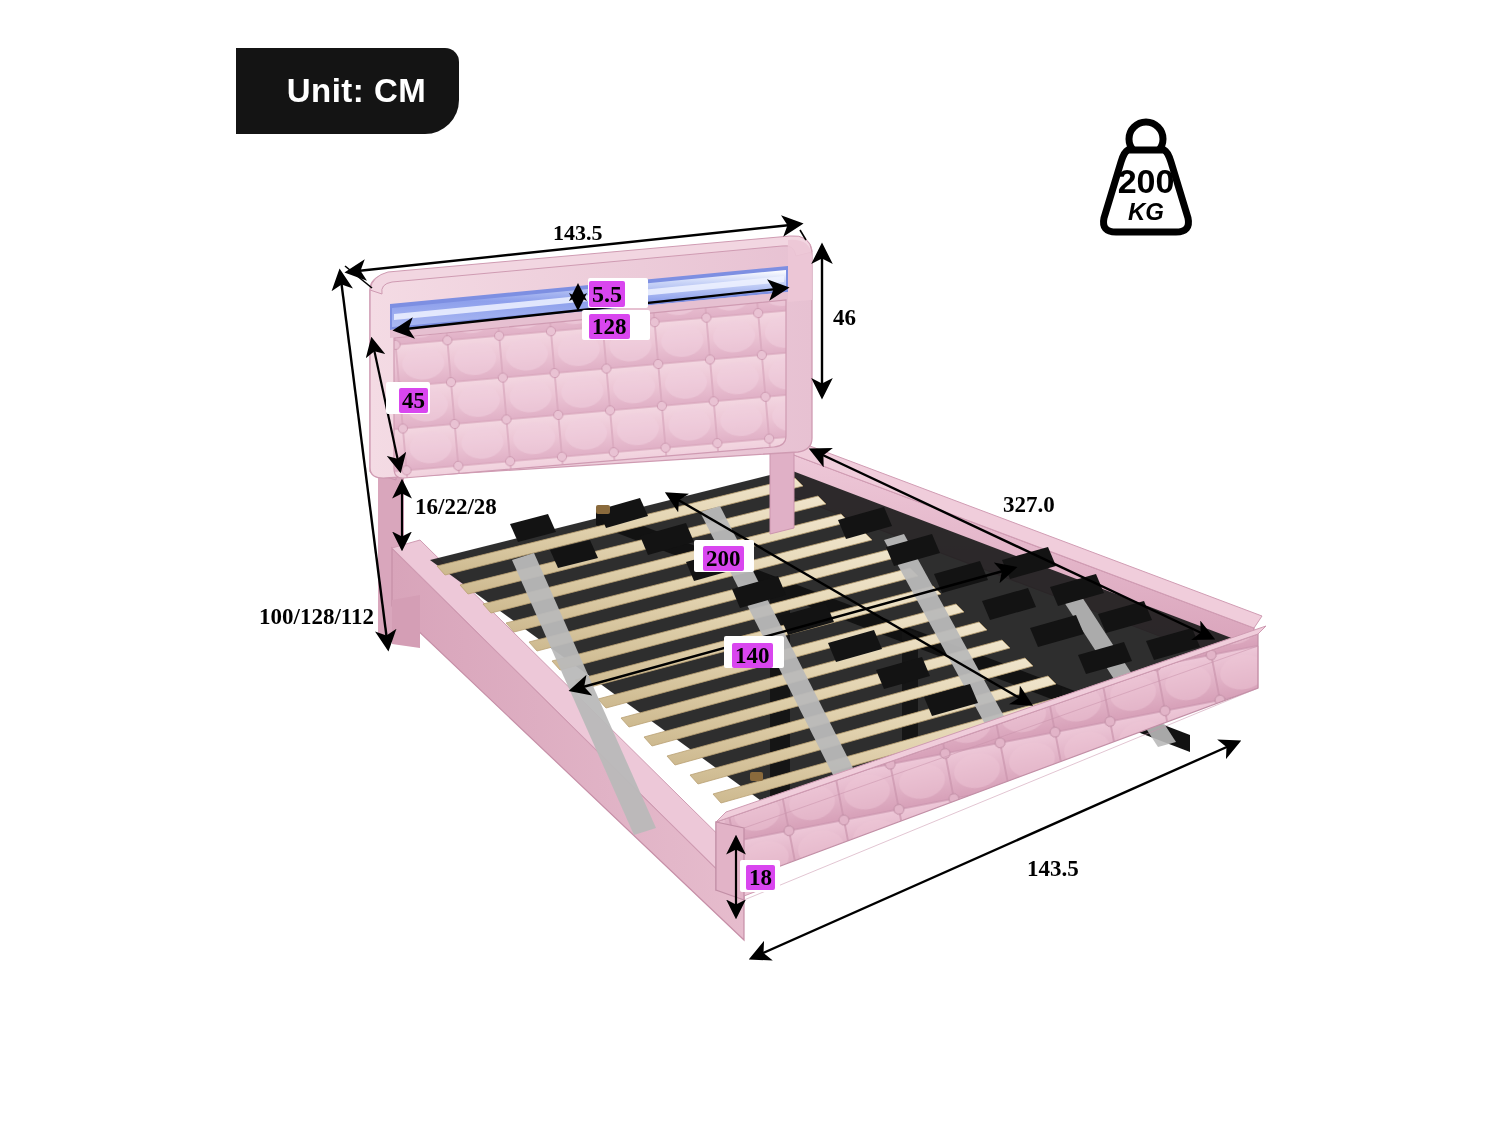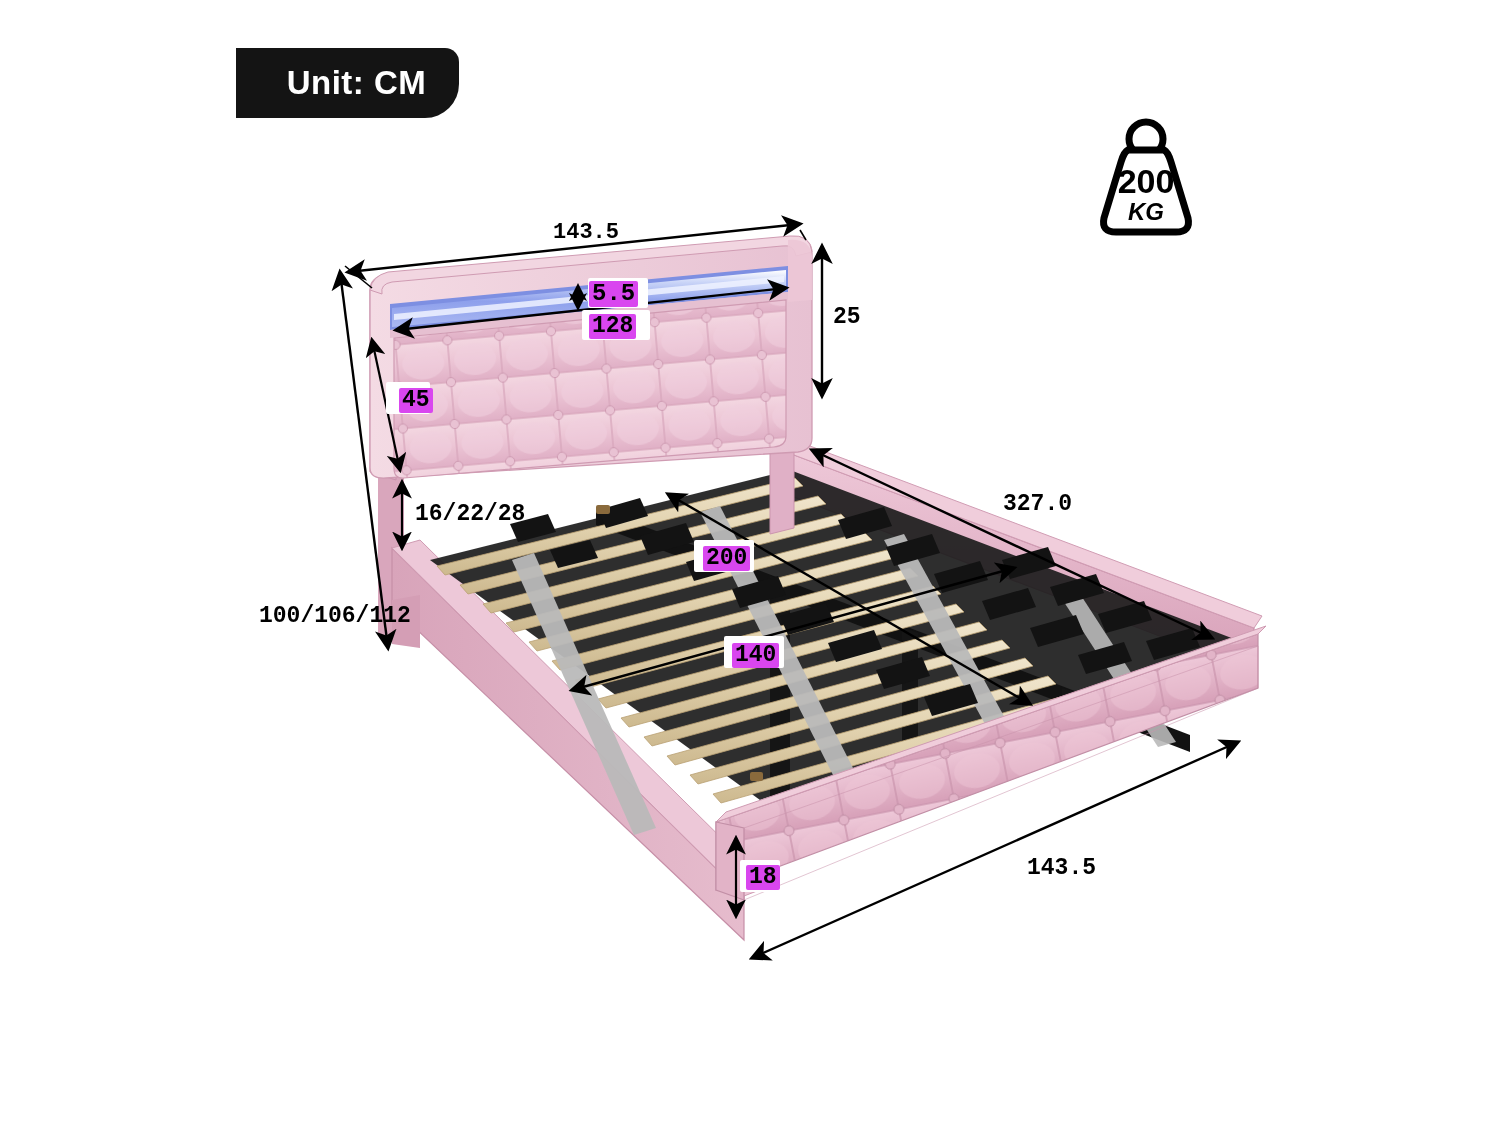--- a/index.html
+++ b/index.html
@@ -9,21 +9,21 @@
     background:#ffffff;
     font-family:"Liberation Sans", sans-serif;
     overflow:hidden;
     position:relative;
   }
   #stage{position:absolute;left:0;top:0;width:1500px;height:1125px;}
 
   
   #unit-badge{
     position:absolute;left:236px;top:48px;
-    width:223px;height:70px;
+    width:223px;height:86px;
     background:#141414;
     border-top-right-radius:14px;
     border-bottom-right-radius:34px;
     display:flex;align-items:center;justify-content:center;
     box-sizing:border-box;
     padding-left:18px;
   }
   #unit-badge span{
     color:#ffffff;
     font-size:33px;
@@ -40,21 +40,21 @@
   }
   #weight-icon .wtop{top:52px;font-size:34px;}
   #weight-icon .wbot{top:88px;font-size:24px;font-style:italic;}
 
   
   #art{position:absolute;left:0;top:0;width:1500px;height:1125px;}
 
   
   .dim{
     position:absolute;
-    font-family:Liberation Mono, monospace;
+    font-family:Liberation Serif, serif;
     font-weight:bold;
     color:#000000;
     white-space:nowrap;
     line-height:1;
     background:transparent;
   }
   .dim.boxed{
     background:#d946ef;
     padding:1px 3px;
     border-radius:2px;
@@ -284,25 +284,25 @@
   </svg>
 
   <div class="dim" style="left:553px;top:222px;font-size:22px;">143.5</div>
 
   <div class="dim boxed" style="left:589px;top:281px;font-size:24px;">5.5</div>
 
   <div class="dim boxed" style="left:589px;top:314px;font-size:23px;text-align:right;">128</div>
 
   <div class="dim boxed" style="left:392px;top:388px;font-size:23px;margin-left:7px;">45</div>
 
-  <div class="dim" style="left:833px;top:306px;font-size:23px;">25</div>
-
-  <div class="dim" style="left:415px;top:495px;font-size:23px;margin-top:8px;">16/22/28</div>
-
-  <div class="dim" style="left:259px;top:605px;font-size:23px;">100/106/112</div>
+  <div class="dim" style="left:833px;top:306px;font-size:23px;">46</div>
+
+  <div class="dim" style="left:415px;top:495px;font-size:23px;">16/22/28</div>
+
+  <div class="dim" style="left:259px;top:605px;font-size:23px;">100/128/112</div>
 
   <div class="dim boxed" style="left:703px;top:546px;font-size:23px;">200</div>
 
   <div class="dim boxed" style="left:732px;top:643px;font-size:23px;">140</div>
 
   <div class="dim" style="left:1003px;top:493px;font-size:23px;">327.0</div>
 
   <div class="dim boxed" style="left:746px;top:865px;font-size:23px;">18</div>
 
   <div class="dim" style="left:1027px;top:857px;font-size:23px;">143.5</div>

